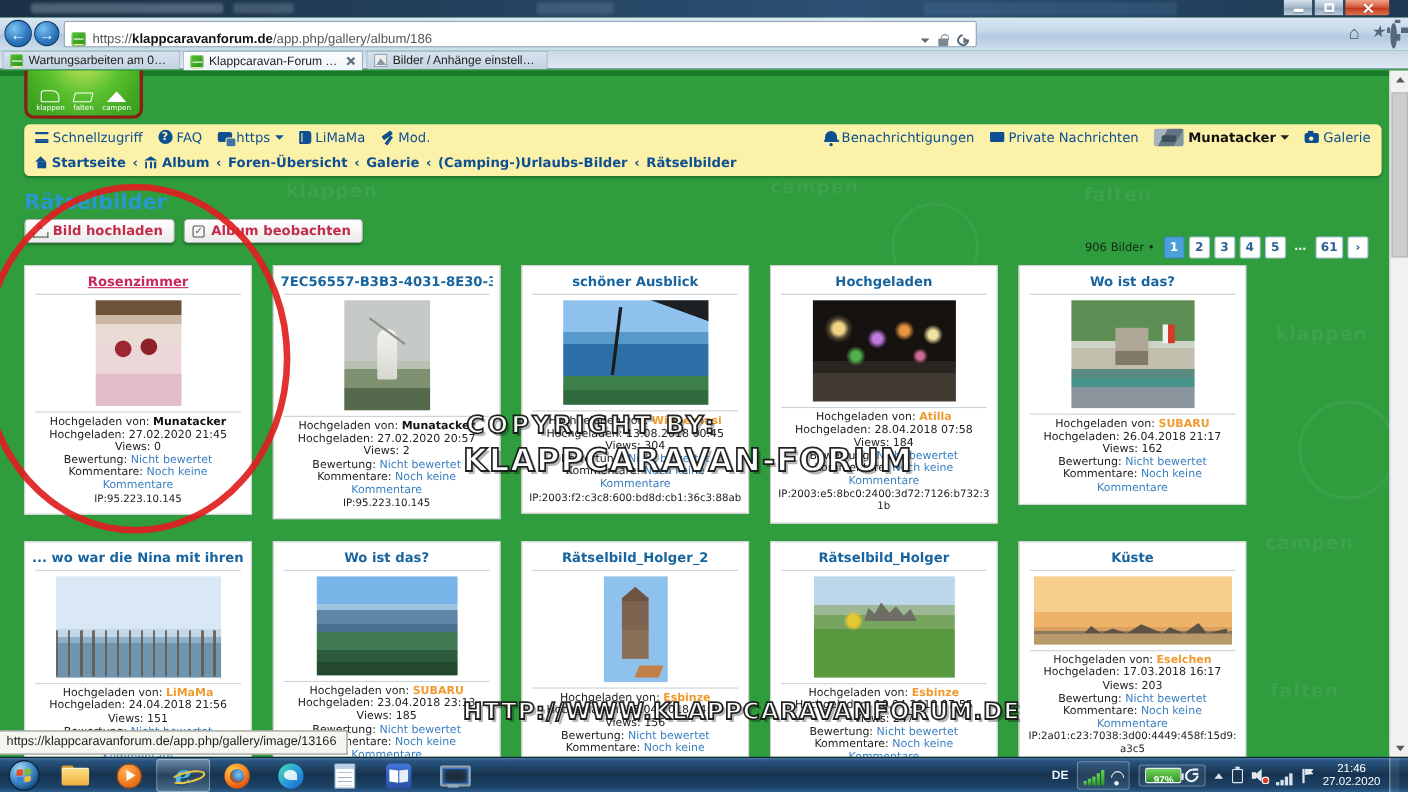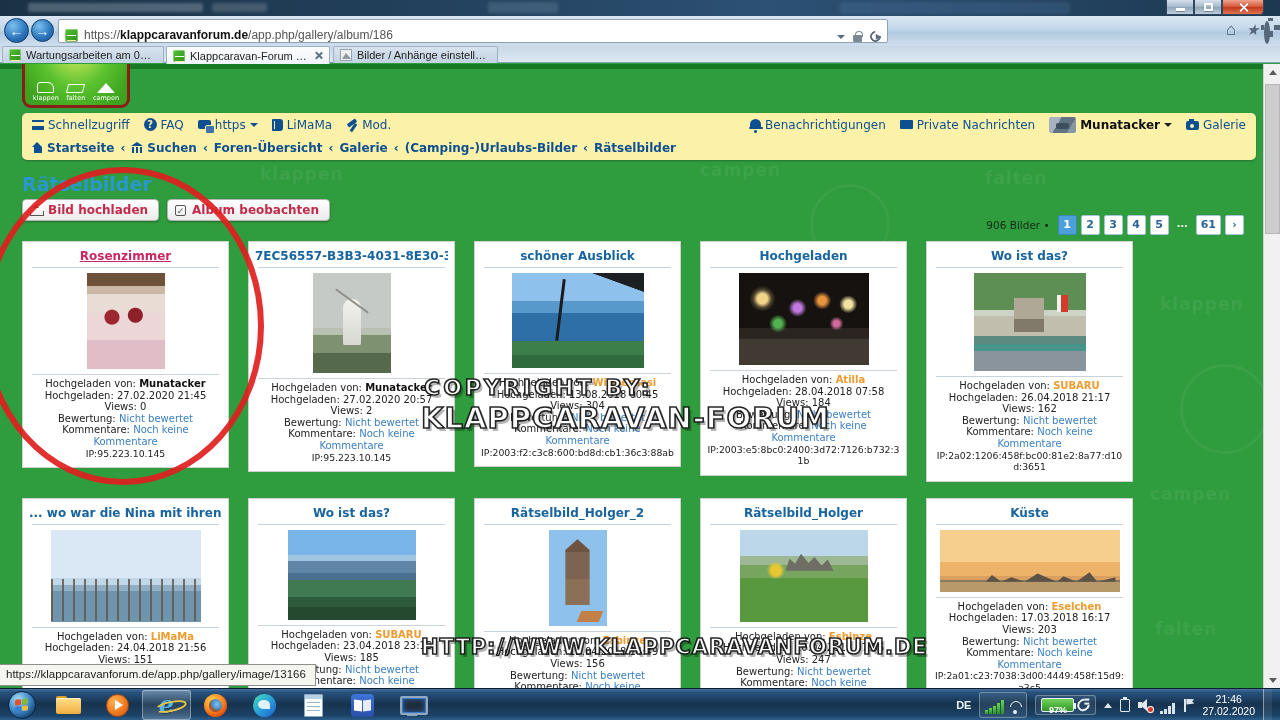--- a/index.html
+++ b/index.html
@@ -355,21 +355,21 @@
           </span>
       </div>
       <div class="yrow crumbs">
         <span class="nitem">
             <i class="ic-house"></i>
             <span>Startseite</span>
           </span>
         <span class="csep">‹</span>
         <span class="nitem">
             <i class="ic-bank"></i>
-            <span>Suchen</span>
+            <span>Album</span>
           </span>
         <span class="csep">‹</span>
         <span class="nitem">
             <span>Foren-Übersicht</span>
           </span>
         <span class="csep">‹</span>
         <span class="nitem">
             <span>Galerie</span>
           </span>
         <span class="csep">‹</span>
@@ -474,21 +474,20 @@
         <a class="ct">Wo ist das?</a>
         <hr class="sep">
           <span class="ph ph5"></span>
           <hr class="sep">
         <div class="meta">
           <div class="m"><span class="lab">Hochgeladen von:</span> <b class="up-o">SUBARU</b></div>
           <div class="m"><span class="lab">Hochgeladen:</span> <span>26.04.2018 21:17</span></div>
           <div class="m"><span class="lab">Views:</span> <span>162</span></div>
           <div class="m"><span class="lab">Bewertung:</span> <a class="lnk">Nicht bewertet</a></div>
           <div class="m"><span class="lab">Kommentare:</span> <a class="lnk">Noch keine Kommentare</a></div>
-          <div class="m ip">IP:2a02:1206:458f:bc00:81e2:8a77:d10d:3651</div>
         </div>
       </div>
 
       <div class="card">
         <a class="ct">... wo war die Nina mit ihren Lieben</a>
         <hr class="sep">
           <span class="ph ph6"></span>
           <hr class="sep">
         <div class="meta">
           <div class="m"><span class="lab">Hochgeladen von:</span> <b class="up-o">LiMaMa</b></div>

